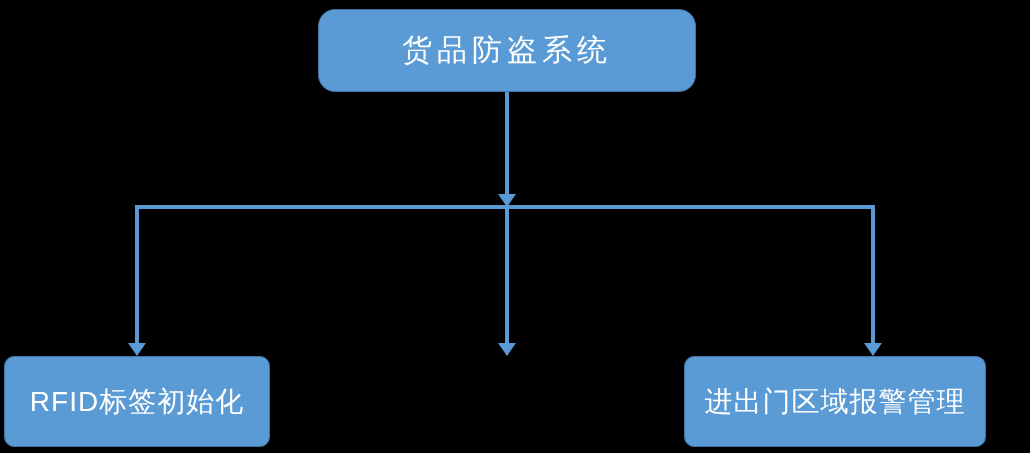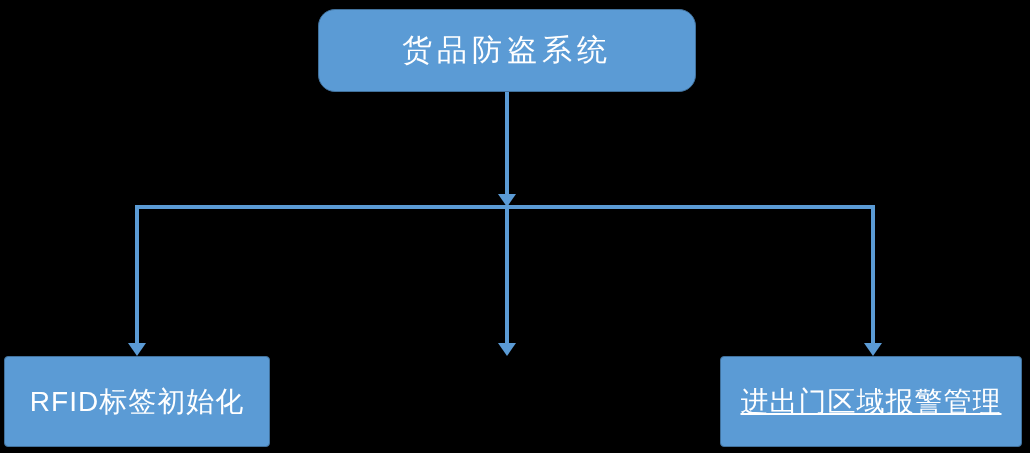--- a/index.html
+++ b/index.html
@@ -35,29 +35,29 @@
     left: 318px; top: 9px;
     width: 378px; height: 83px;
     border-radius: 17px;
     font-size: 30px;
     letter-spacing: 5px;
     font-weight: 400;
   }
   .node-child {
     top: 356px;
     height: 91px;
-    border-radius: 4px;
+    border-radius: 10px;
     font-size: 28px;
     letter-spacing: 1px;
     font-weight: 400;
     justify-content: center;
   }
   .node-child-0 { left: 4px;   width: 266px; }
   .node-child-1 { left: 363px; width: 288px; }
-  .node-child-2 { left: 720px; width: 302px; text-decoration: underline; }
+  .node-child-2 { left: 684px; width: 302px; }
 
   .line {
     position: absolute;
     background: var(--connector);
   }
   .line-v { width: 4px; }
   .line-h { height: 4px; }
 
   
   .stem-root     { left: 505px; top: 92px;  height: 102px; }

